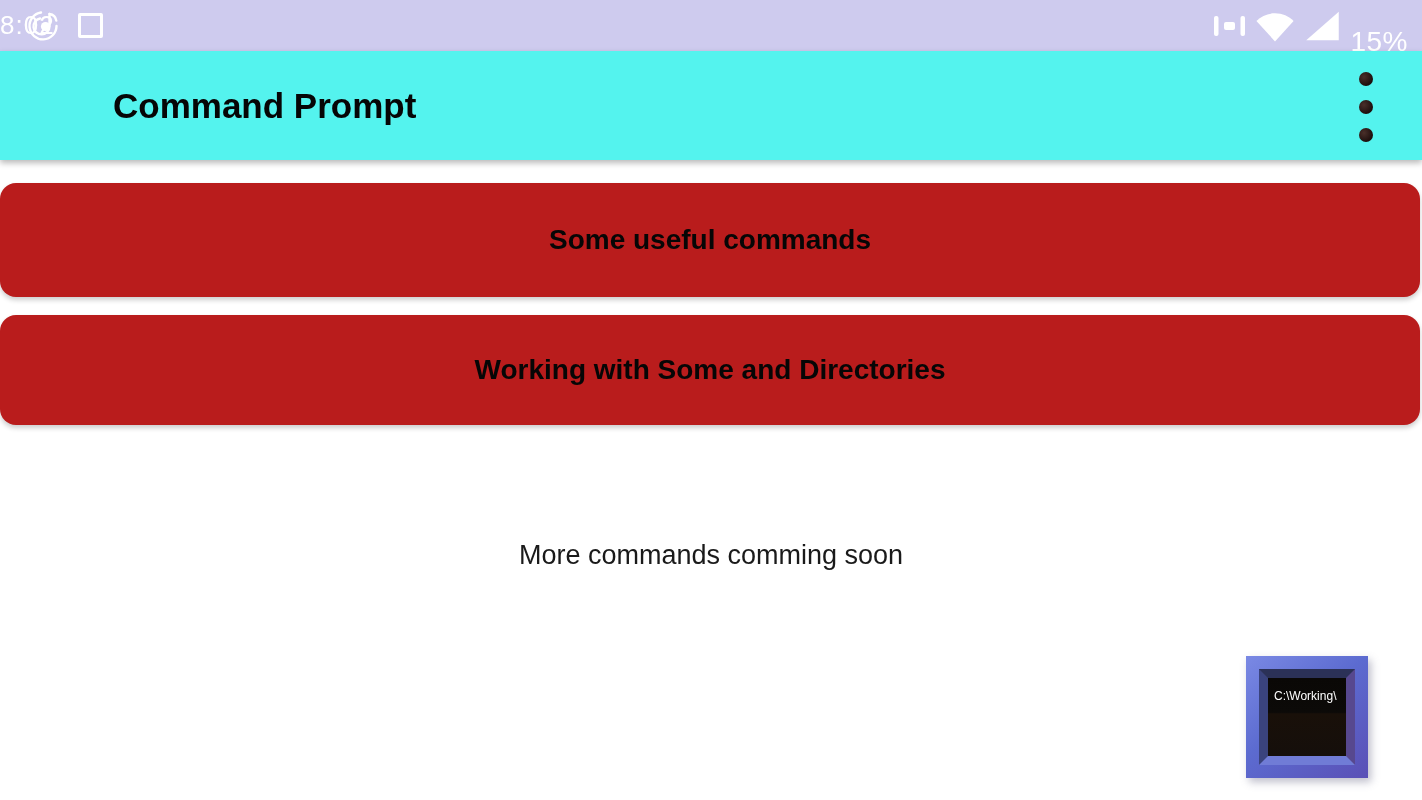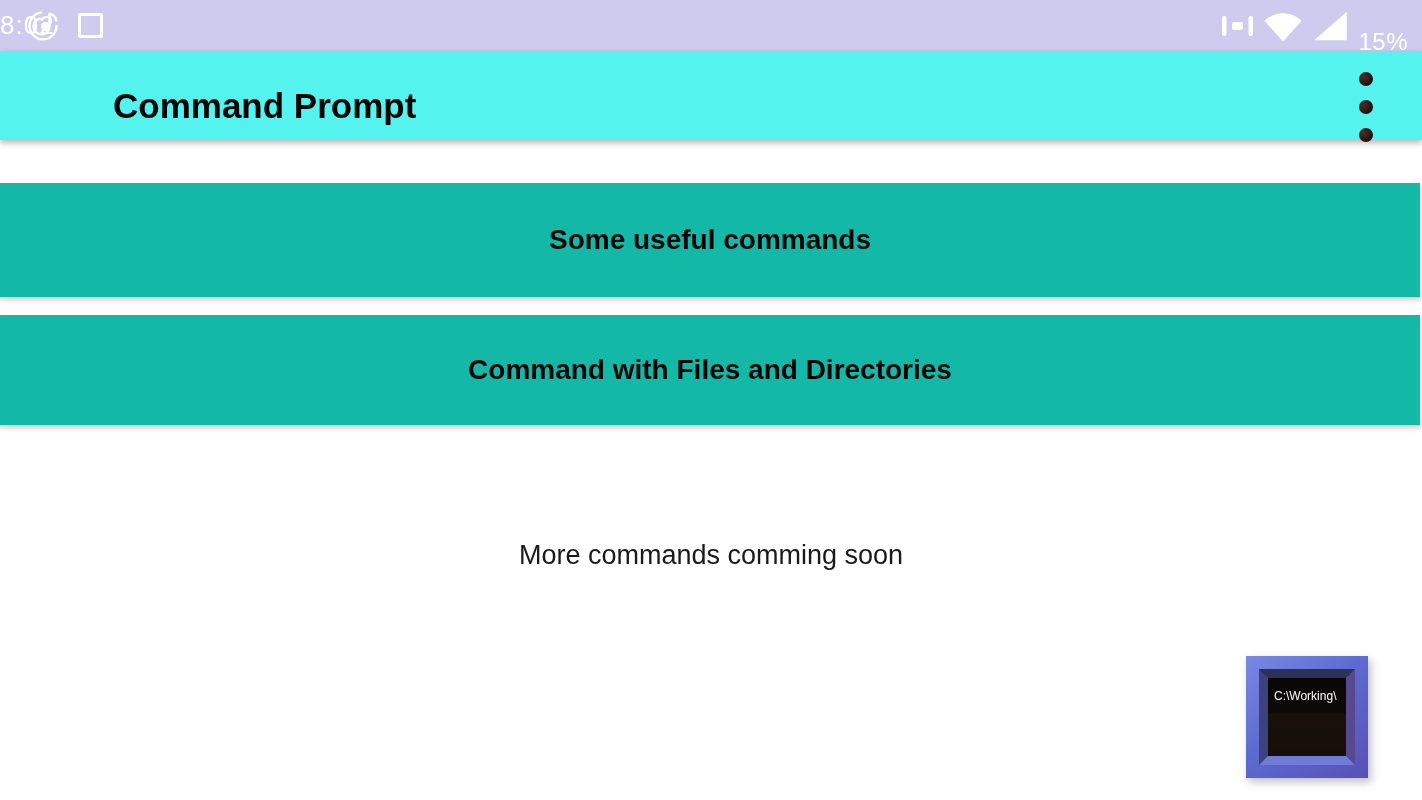--- a/index.html
+++ b/index.html
@@ -13,46 +13,47 @@
   .status-bar{
     position:absolute;top:0;left:0;width:1422px;height:51px;
     background:#cecbee;display:flex;align-items:center;
   }
   .sb-left{position:absolute;left:24px;top:0;height:51px;display:flex;align-items:center;gap:16px;}
   .sb-time{
     position:absolute;left:0;width:100%;top:0;line-height:51px;
     color:#ffffff;font-size:26px;font-weight:400;letter-spacing:1px;
   }
   .sb-right{position:absolute;right:14px;top:0;height:51px;display:flex;align-items:center;gap:9px;}
-  .sb-battery{color:#ffffff;font-size:24px;letter-spacing:0.5px;margin-top:32px;}
+  .sb-battery{color:#ffffff;font-size:28px;letter-spacing:0.5px;margin-top:32px;}
   .sq-icon{width:25px;height:25px;border:3px solid #ffffff;border-radius:2px;}
 
   
   .app-bar{
-    position:absolute;top:51px;left:0;width:1422px;height:89px;
+    position:absolute;top:51px;left:0;width:1422px;height:109px;
     background:#54f3ee;box-shadow:0 3px 6px rgba(0,0,0,0.28);
   }
   .app-title{
     position:absolute;left:113px;top:0;line-height:109px;
     font-size:35px;font-weight:bold;color:#060606;
   }
   .overflow{
     position:absolute;right:42px;top:21px;width:28px;height:70px;
     display:flex;flex-direction:column;align-items:center;justify-content:space-between;
     cursor:pointer;
   }
   .dot{width:14px;height:14px;border-radius:50%;
     background:radial-gradient(circle at 35% 35%, #4a2f2a 0%, #1d0f0d 70%);}
 
   
   .card{
-    position:absolute;left:0;width:1420px;background:#14b8a6;
+    position:absolute;left:0;width:1420px;background:#b91c1c;
     box-shadow:0 3px 5px rgba(0,0,0,0.20);
     display:flex;align-items:center;justify-content:center;
     cursor:pointer;
+    border-radius:16px;
   }
   .card-label{font-size:28px;font-weight:bold;color:#060606;}
   .card-1{top:183px;height:114px;}
   .card-2{top:315px;height:110px;}
 
   
   .footer-note{
     position:absolute;top:531px;left:0;width:100%;height:48px;line-height:48px;
     text-align:center;font-size:27px;font-weight:400;color:#1a1a1a;
   }
@@ -125,21 +126,21 @@
       <span class="dot"></span>
       <span class="dot"></span>
       <span class="dot"></span>
     </div>
   </div>
 
   <div class="card card-1">
     <span class="card-label">Some useful commands</span>
   </div>
   <div class="card card-2">
-    <span class="card-label">Command with Files and Directories</span>
+    <span class="card-label">Working with Some and Directories</span>
   </div>
 
   <div class="footer-note">More commands comming soon</div>
 
   <div class="app-logo">
     <div class="logo-bevel">
       <div class="logo-screen">
         <span class="logo-screen-text">C:\Working\</span>
       </div>
     </div>

